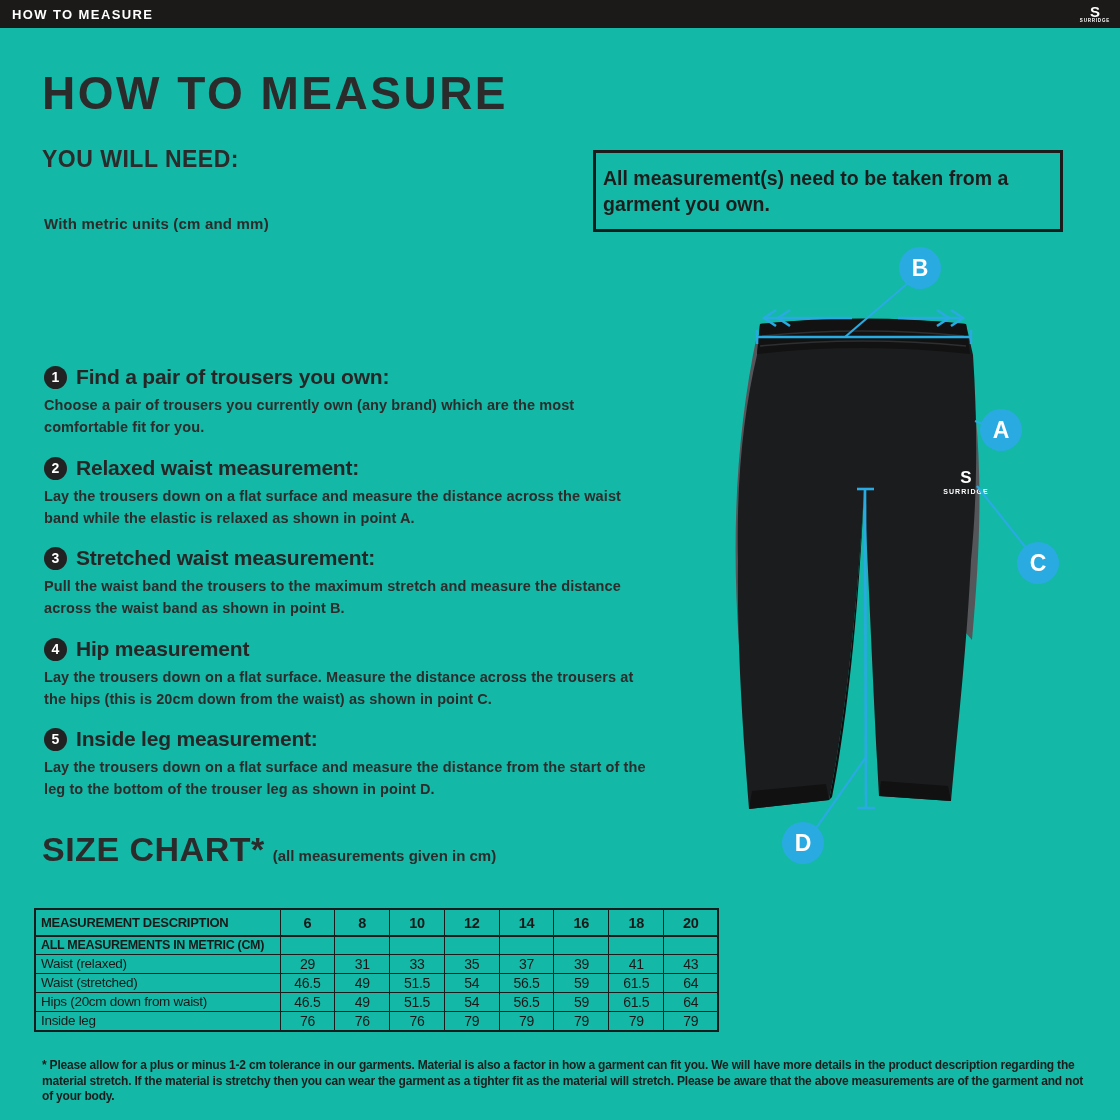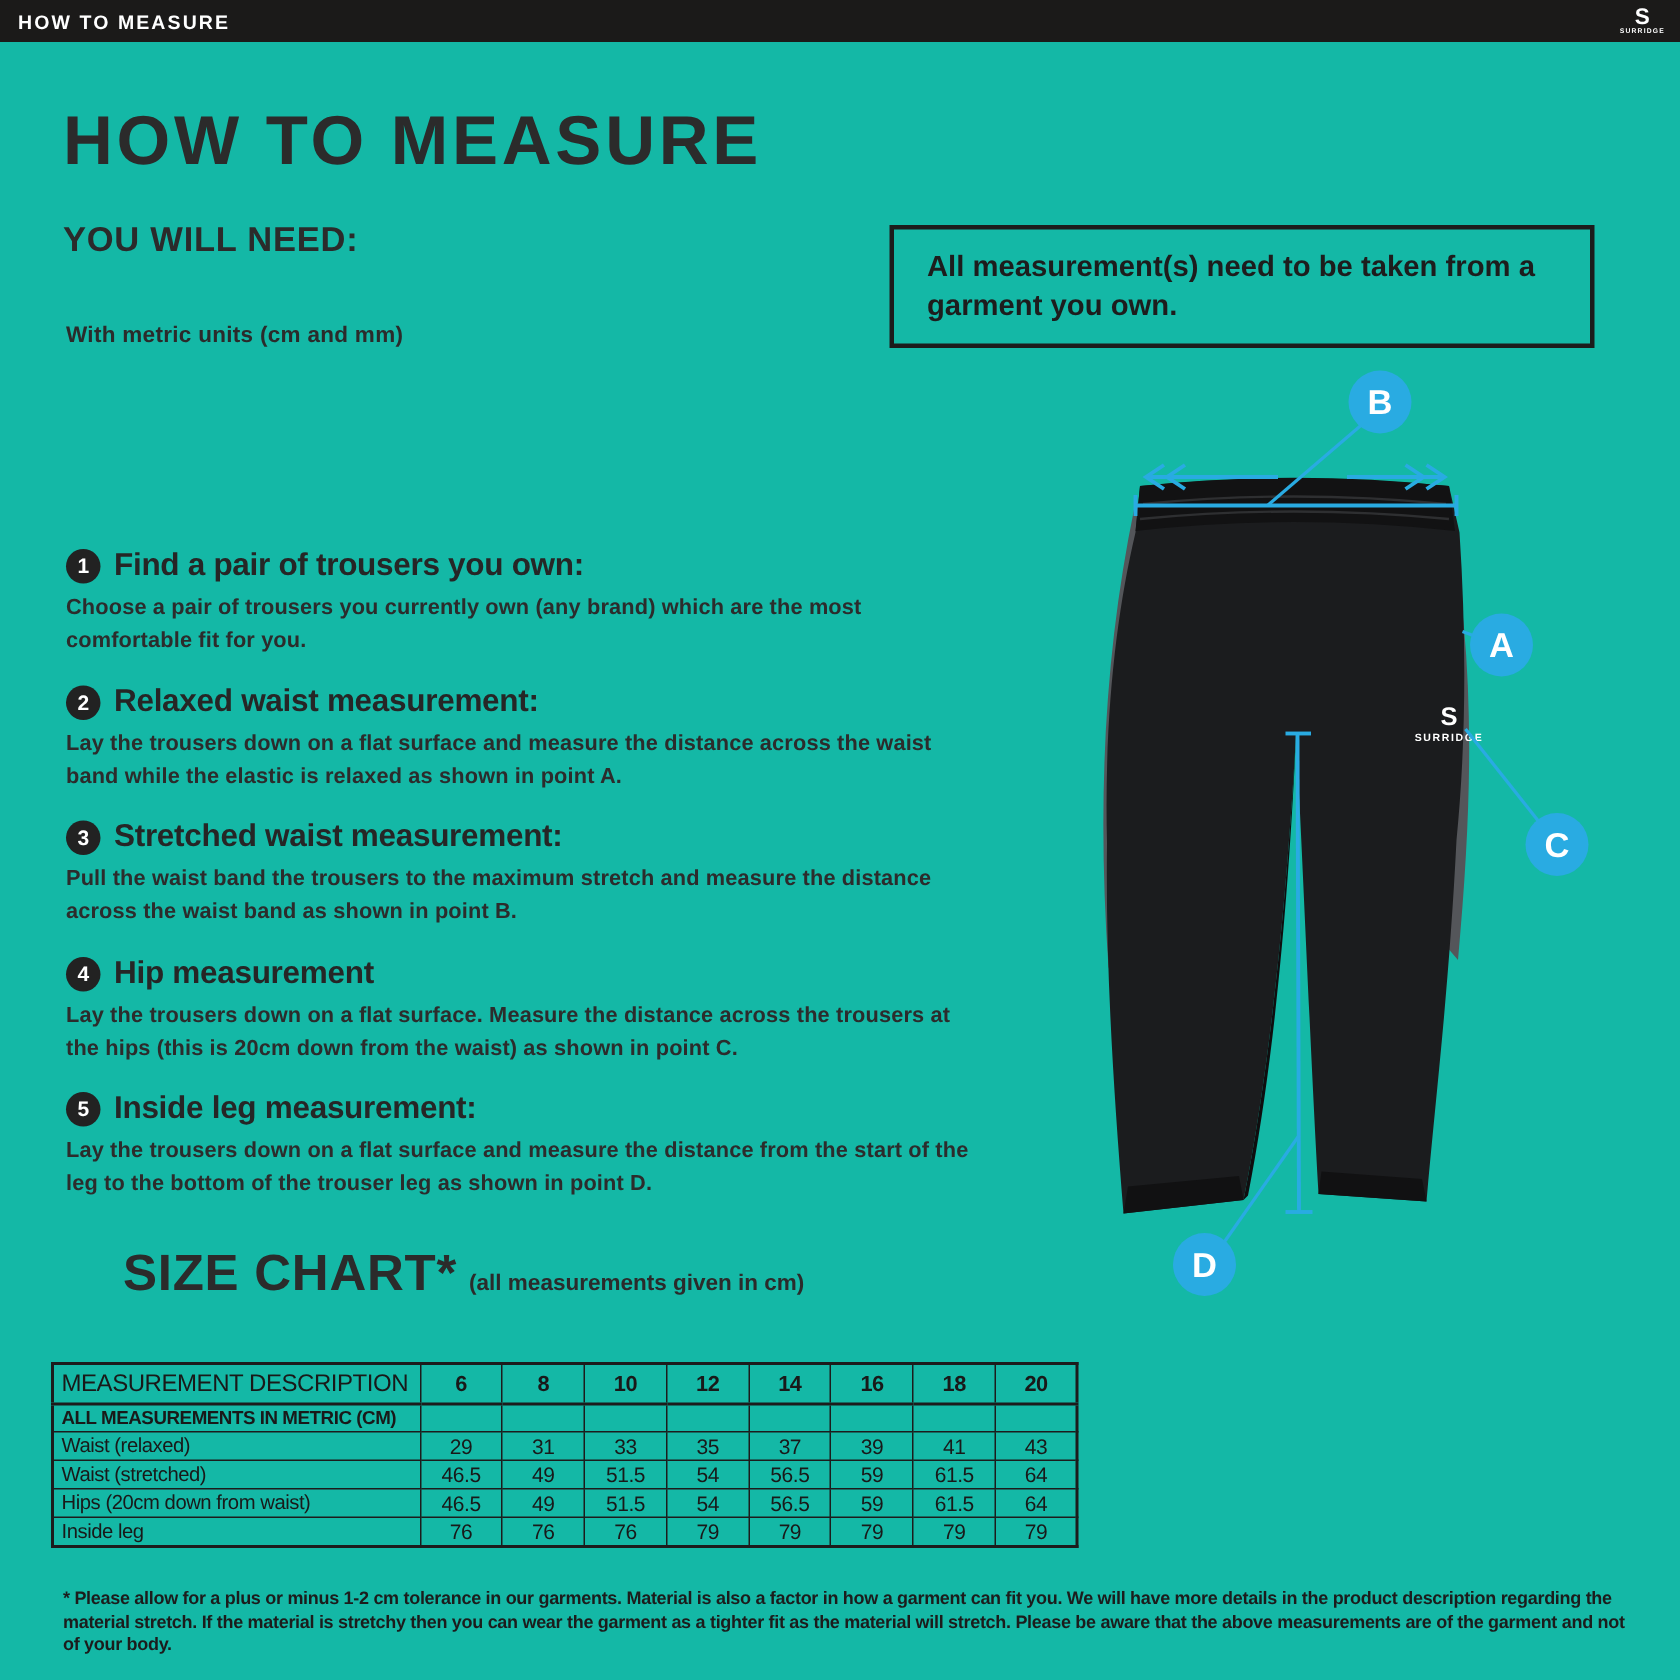--- a/index.html
+++ b/index.html
@@ -27,26 +27,26 @@
   
   .step{position:absolute;left:44px;width:608px;}
   .step-head{display:flex;align-items:center;gap:9px;}
   .badge{width:23px;height:23px;border-radius:50%;background:#222;color:#fff;font-size:14px;
          font-weight:800;display:flex;align-items:center;justify-content:center;flex:0 0 23px;}
   .step-title{font-size:21px;font-weight:800;color:#262626;letter-spacing:-.2px;}
   .step-body{font-size:14.5px;font-weight:700;color:#2c2c2c;line-height:1.5;margin-top:6px;letter-spacing:.1px;}
 
   
   .notebox{position:absolute;left:593px;top:150px;width:470px;height:82px;border:3px solid #1c1c1c;
-           box-sizing:border-box;display:flex;align-items:center;padding:0 22px;}
+           box-sizing:border-box;display:flex;align-items:center;padding:0 7px;}
   .notebox span{font-size:19.5px;font-weight:700;color:#1d1d1d;line-height:1.35;}
 
   
   .sizechart-head{position:absolute;left:42px;top:830px;display:flex;align-items:baseline;gap:8px;}
-  .sizechart-title{font-size:34px;font-weight:800;letter-spacing:.5px;color:#2b2b2b;margin-left:40px;}
+  .sizechart-title{font-size:34px;font-weight:800;letter-spacing:.5px;color:#2b2b2b;}
   .sizechart-sub{font-size:15px;font-weight:700;color:#2b2b2b;}
 
   table.sc{position:absolute;left:34px;top:908px;width:684px;border-collapse:collapse;table-layout:fixed;
            font-family:"Liberation Sans",sans-serif;letter-spacing:-.3px;}
   table.sc td{border:1px solid #1c1c1c;padding:1px 5px;color:#191919;height:19px;box-sizing:border-box;}
   table.sc .hdr td{font-size:14.5px;font-weight:700;height:27px;border-bottom:2px solid #1c1c1c;}
   table.sc .metric td{font-size:12.5px;font-weight:700;height:18px;}
   table.sc .num{text-align:center;font-size:14px;font-weight:400;}
   table.sc .lbl{text-align:left;font-size:13.5px;font-weight:400;}
   table.sc{border:2px solid #1c1c1c;}
@@ -126,21 +126,21 @@
     <span class="sizechart-sub">(all measurements given in cm)</span>
   </div>
 
   <table class="sc">
     <colgroup>
         <col style="width:245px">
         <col span="8" style="width:54.8px">
       </colgroup>
     <tbody>
       <tr class="hdr">
-        <td class="lbl" style="font-weight:400;font-size:16px">MEASUREMENT DESCRIPTION</td>
+        <td class="lbl" style="font-weight:700;font-size:13px">MEASUREMENT DESCRIPTION</td>
         <td class="num">6</td>
         <td class="num">8</td>
         <td class="num">10</td>
         <td class="num">12</td>
         <td class="num">14</td>
         <td class="num">16</td>
         <td class="num">18</td>
         <td class="num">20</td>
       </tr>
       <tr class="metric">

